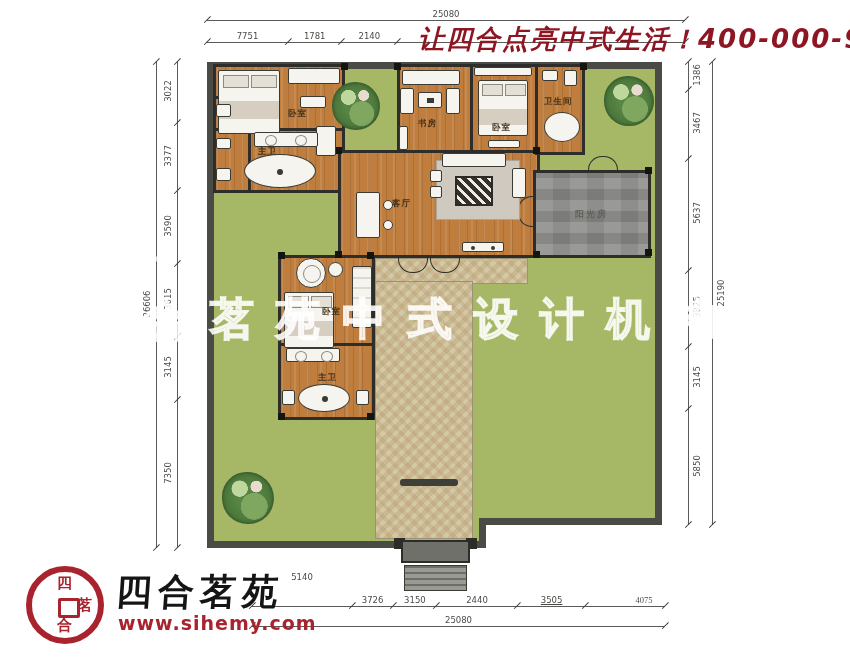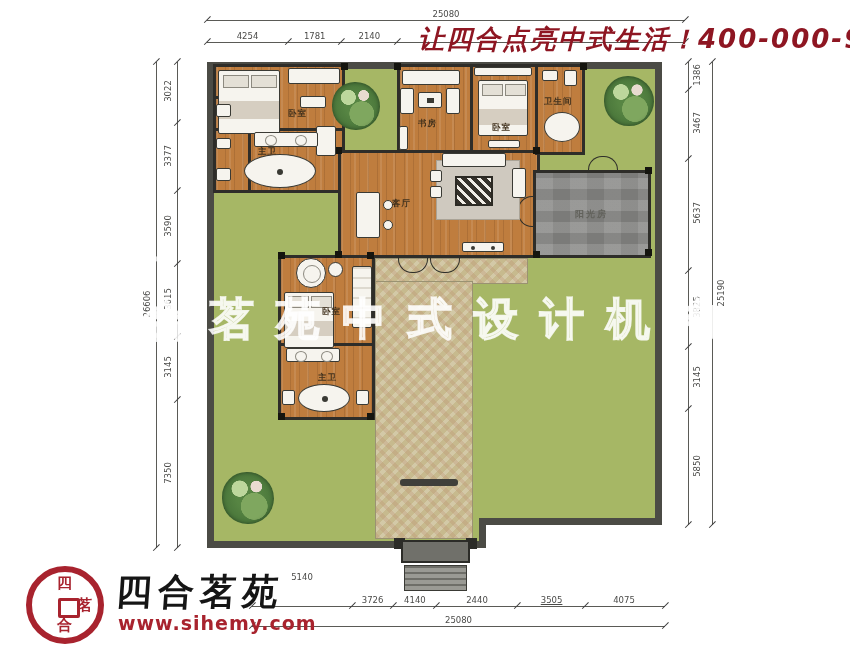--- a/index.html
+++ b/index.html
@@ -177,44 +177,44 @@
   <span class="rlabel" style="left:492px;top:122px;">卧室</span>
   <span class="rlabel" style="left:544px;top:96px;">卫生间</span>
   <span class="rlabel" style="left:392px;top:198px;">客厅</span>
   <span class="sunlabel" style="left:575px;top:208px;">阳光房</span>
   <span class="rlabel" style="left:322px;top:306px;">卧室</span>
   <span class="rlabel" style="left:318px;top:372px;">主卫</span>
 
   <div id="dims">
       <div class="dline" style="left: 207px; top: 42px; width: 478px; height: 1px;"></div>
       <div class="dtick" style="left: 202.5px; top: 41.3px;"></div>
-      <div class="dlabel" style="left: 222.539px; top: 31px; width: 50px;">4254</div>
+      <div class="dlabel" style="left: 222.539px; top: 31px; width: 50px;">7751</div>
       <div class="dtick" style="left: 283.577px; top: 41.3px;"></div>
       <div class="dlabel" style="left: 289.722px; top: 31px; width: 50px;">1781</div>
       <div class="dtick" style="left: 336.866px; top: 41.3px;"></div>
       <div class="dlabel" style="left: 344.383px; top: 31px; width: 50px;">2140</div>
       <div class="dtick" style="left: 392.9px; top: 41.3px;"></div>
       <div class="dtick" style="left: 680.5px; top: 41.3px;"></div>
       <div class="dline" style="left: 207px; top: 20px; width: 478px; height: 1px;"></div>
       <div class="dtick" style="left: 202.5px; top: 19.3px;"></div>
       <div class="dlabel" style="left: 421px; top: 9px; width: 50px;">25080</div>
       <div class="dtick" style="left: 680.5px; top: 19.3px;"></div>
       <div class="dline" style="left: 252px; top: 606px; width: 413px; height: 1px;"></div>
       <div class="dtick" style="left: 247.5px; top: 605.3px;"></div>
       <div class="dlabel" style="left: 277.019px; top: 572px; width: 50px;">5140</div>
       <div class="dtick" style="left: 347.539px; top: 605.3px;"></div>
       <div class="dlabel" style="left: 347.621px; top: 595px; width: 50px;">3726</div>
       <div class="dtick" style="left: 388.702px; top: 605.3px;"></div>
-      <div class="dlabel" style="left: 389.903px; top: 595px; width: 50px;">4140</div>
+      <div class="dlabel" style="left: 389.903px; top: 595px; width: 50px;">3150</div>
       <div class="dtick" style="left: 432.104px; top: 605.3px;"></div>
       <div class="dlabel" style="left: 452.038px; top: 595px; width: 50px;">2440</div>
       <div class="dtick" style="left: 512.972px; top: 605.3px;"></div>
       <div class="dlabel" style="left: 526.581px; top: 595px; width: 50px; text-decoration: underline;">3505</div>
       <div class="dtick" style="left: 581.189px; top: 605.3px;"></div>
-      <div class="dlabel" style="left: 599px; top: 595px; width: 50px;">4075</div>
+      <div class="dlabel" style="left: 619px; top: 595px; width: 50px; font-family: Liberation Serif, serif;">4075</div>
       <div class="dtick" style="left: 660.5px; top: 605.3px;"></div>
       <div class="dline" style="left: 252px; top: 626px; width: 413px; height: 1px;"></div>
       <div class="dtick" style="left: 247.5px; top: 625.3px;"></div>
       <div class="dlabel" style="left: 433.5px; top: 615px; width: 50px;">25080</div>
       <div class="dtick" style="left: 660.5px; top: 625.3px;"></div>
       <div class="dline" style="left: 177px; top: 62px; width: 1px; height: 486px;"></div>
       <div class="dtick" style="left: 172.5px; top: 61.3px;"></div>
       <div class="dlabel" style="left: 143px; top: 86.4721px; width: 50px; transform: rotate(-90deg);">3022</div>
       <div class="dtick" style="left: 172.5px; top: 122.244px;"></div>
       <div class="dlabel" style="left: 143px; top: 150.996px; width: 50px; transform: rotate(-90deg);">3377</div>

